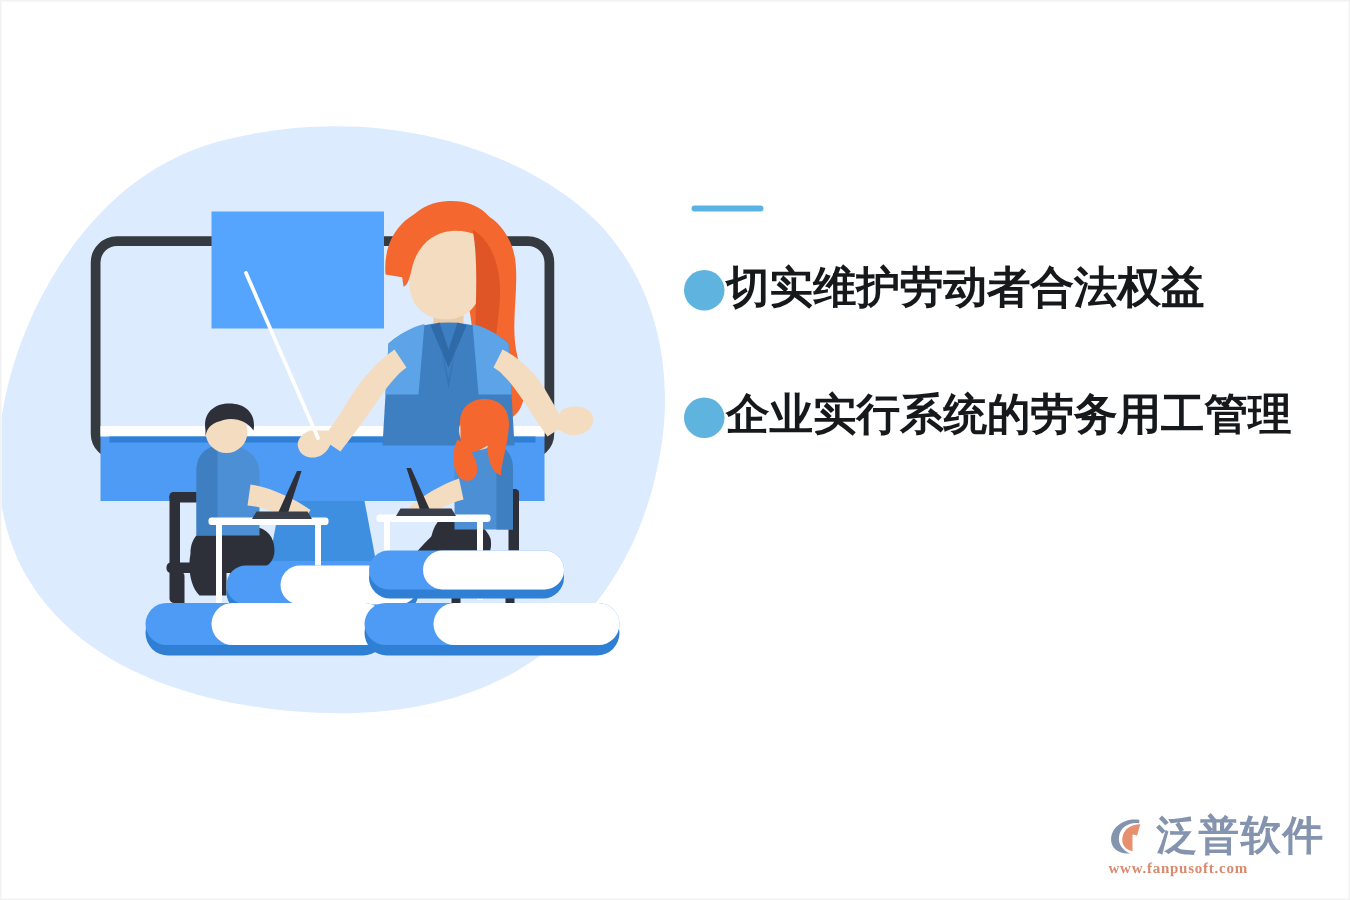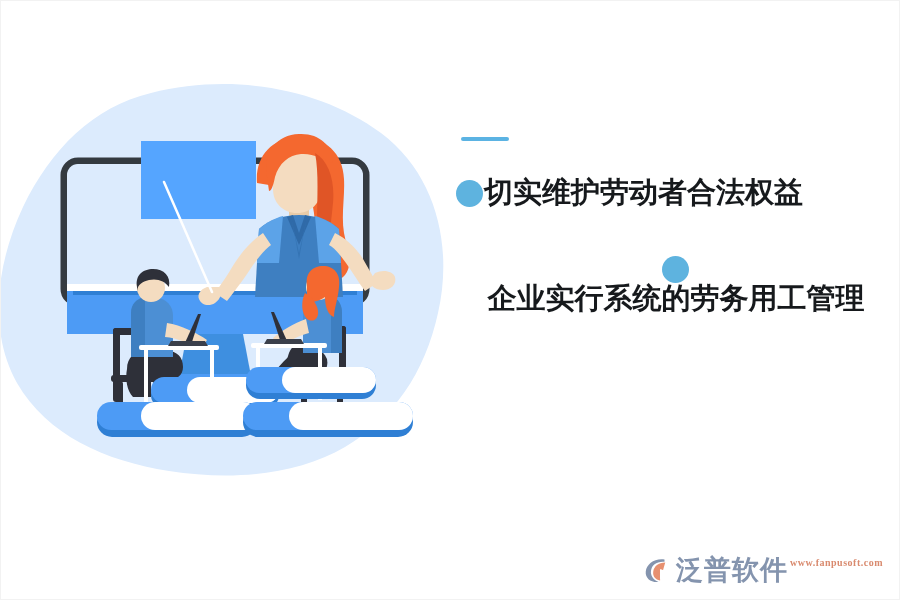--- a/index.html
+++ b/index.html
@@ -56,21 +56,21 @@
     margin: 0;
     padding: 0;
     list-style: none;
   }
   .bullet-row {
     display: flex;
     align-items: center;
     height: 44px;
     margin-bottom: 41px;
   }
-  .bullet-row:last-child { margin-bottom: 0; flex-direction: column; }
+  .bullet-row:last-child { margin-bottom: 0; }
   .bullet-dot {
     flex: 0 0 auto;
     width: 27px;
     height: 27px;
     border-radius: 50%;
     background: #5EB3DF;
     margin-right: 1px;
   }
   .bullet-text {
     font-size: 29px;
@@ -80,21 +80,21 @@
     white-space: nowrap;
     line-height: 1.1;
   }
 
   
   #logo {
     position: absolute;
     right: 16px;
     bottom: 14px;
     display: flex;
-    flex-direction: row;
+    flex-direction: column;
     align-items: flex-start;
   }
   #logo-top {
     display: flex;
     align-items: center;
   }
   #logo-mark {
     width: 30px;
     height: 30px;
     margin-right: 4px;

